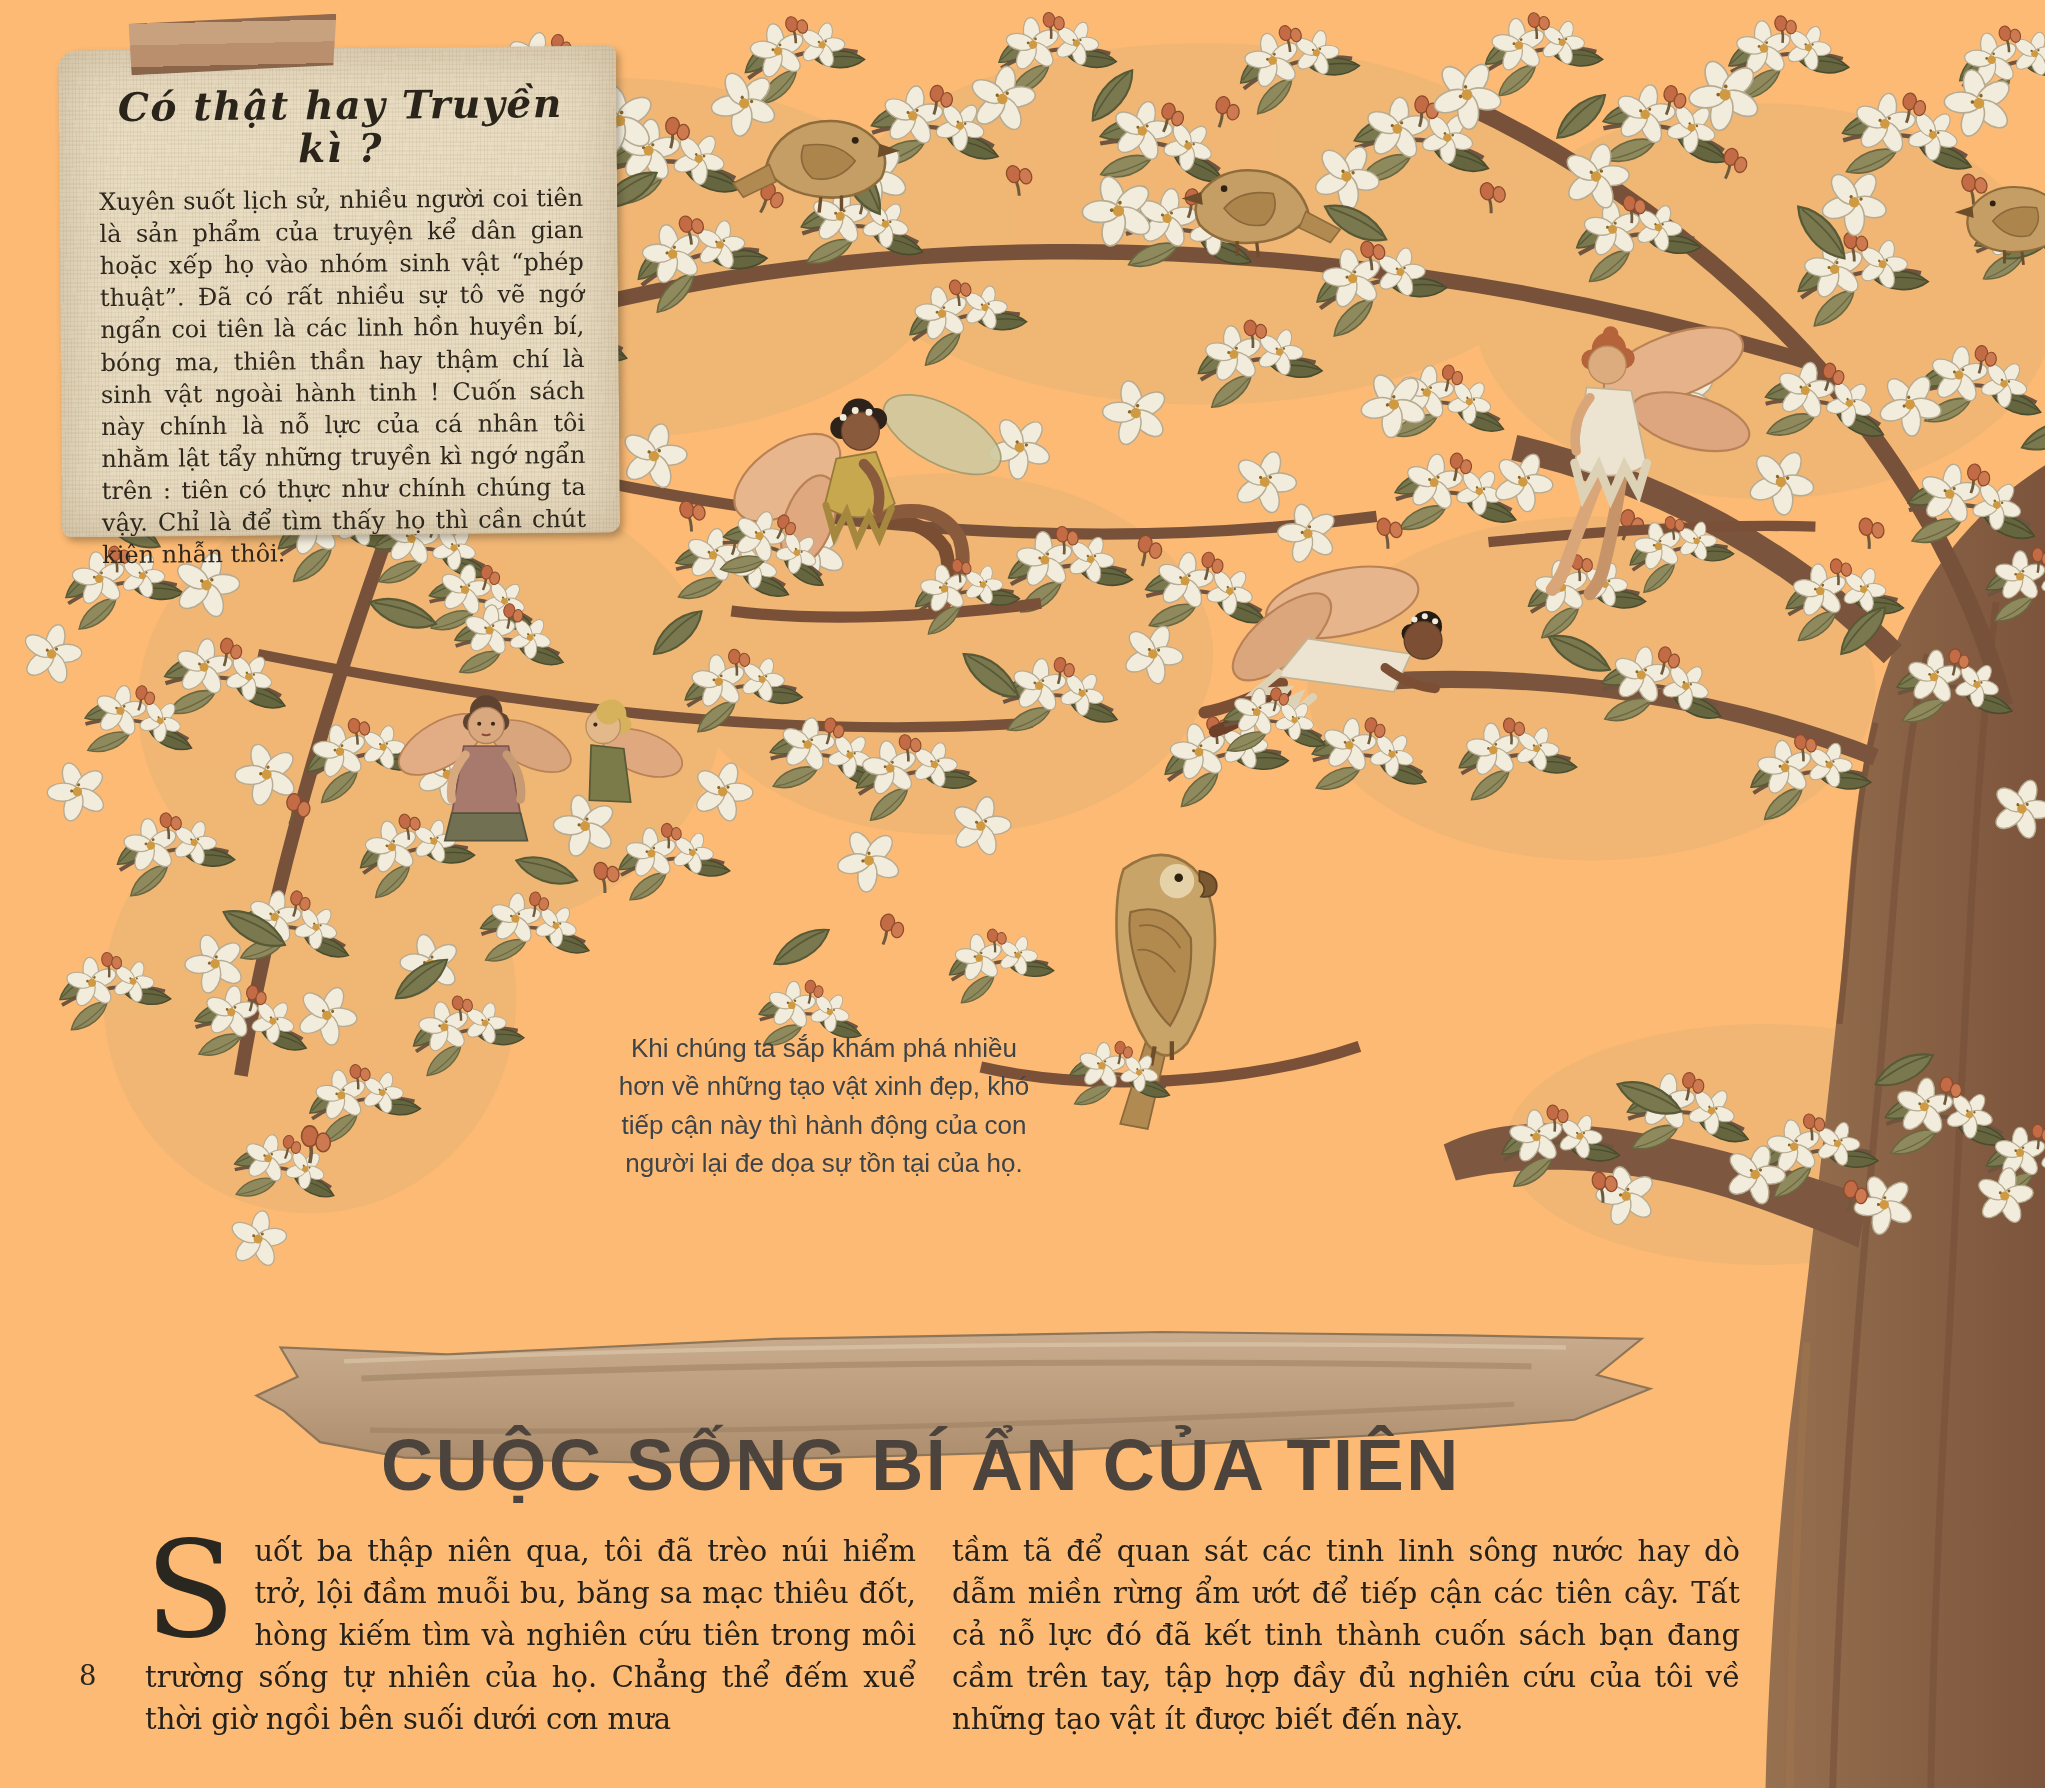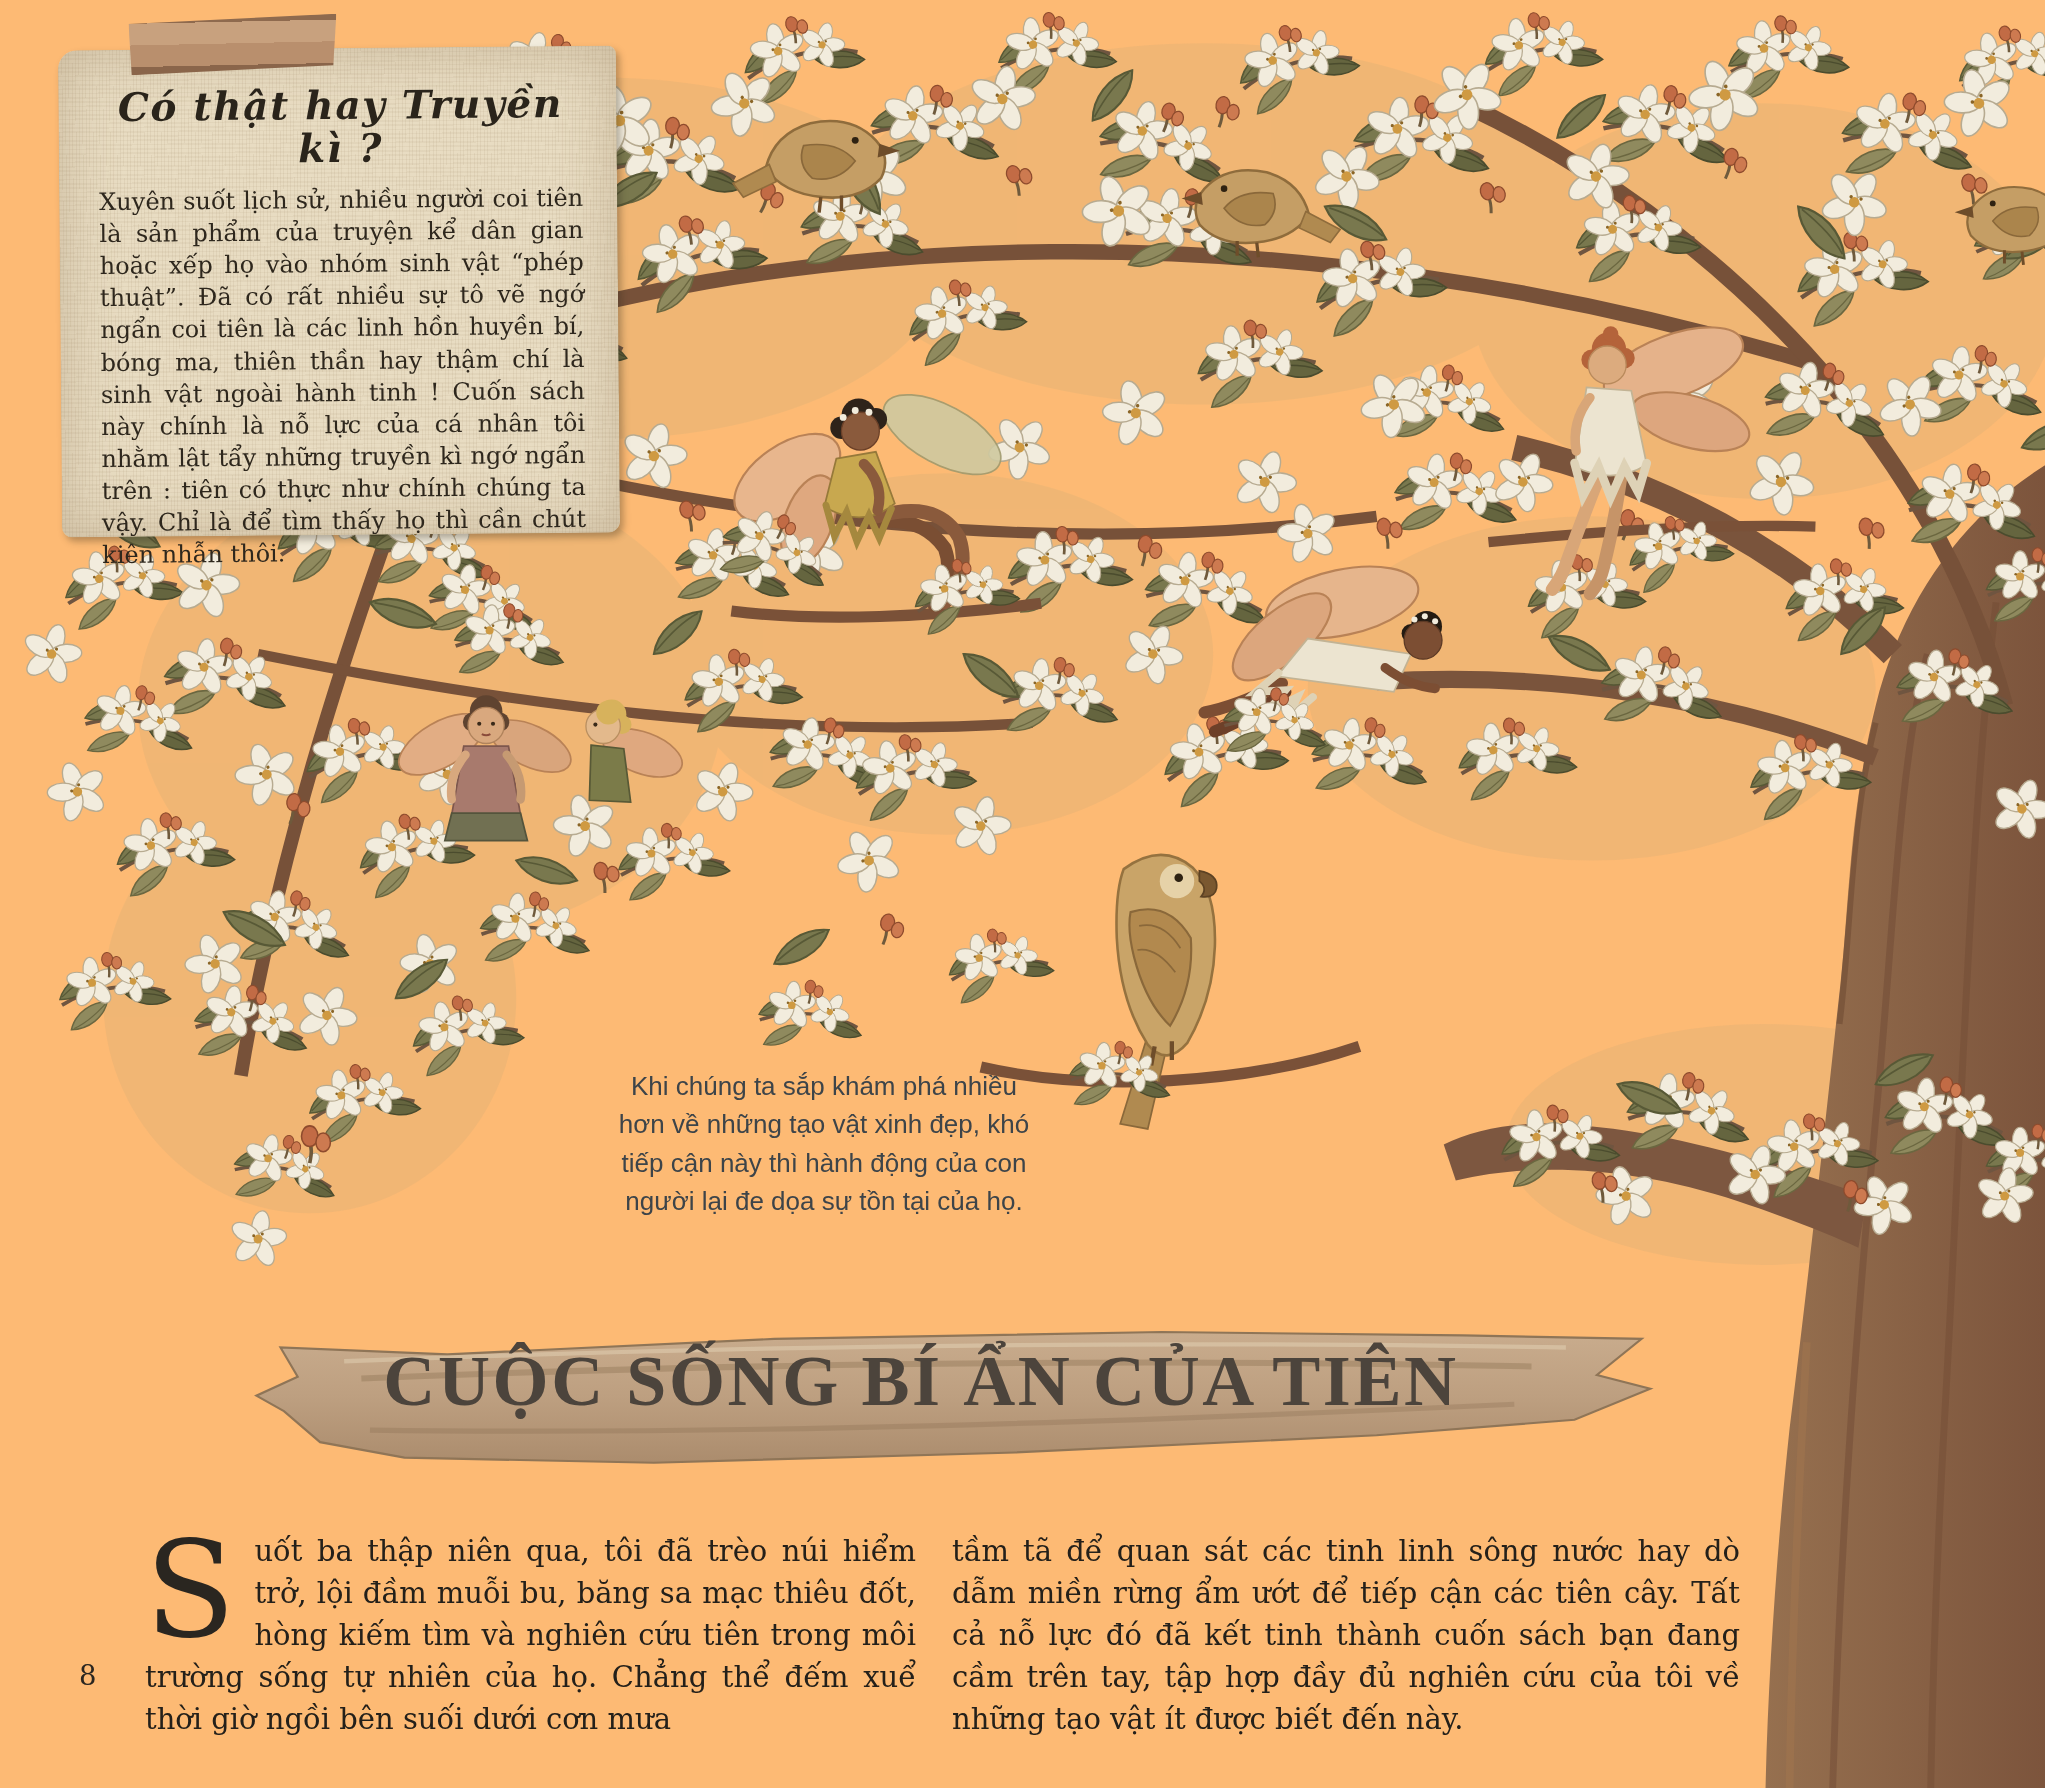--- a/index.html
+++ b/index.html
@@ -20,28 +20,28 @@
   .note h2{margin:5.2px 0 13.8px;text-align:center;font-size:39px;line-height:1.1;
         font-style:italic;font-weight:700;letter-spacing:1.7px;color:#2a241b;}
   .note p{margin:0;font-size:24px;line-height:1.34;text-align:justify;color:#2e271d;}
   .tape{position:absolute;left:129px;top:15.5px;width:208px;height:57px;z-index:5;
         transform:rotate(-1.2deg);
         background:linear-gradient(180deg,#8f6a4e 0 10%, #c8a17e 10% 48%, #b98f6d 48% 86%, #8a654a 86%);
         clip-path:polygon(0 10%,100% 0,98% 90%,1% 100%);
         box-shadow:0 3.4px 5.2px rgba(0,0,0,.25);}
 
   
-  .caption{position:absolute;left:613px;top:1067px;width:422px;z-index:4;
+  .caption{position:absolute;left:613px;top:1029px;width:422px;z-index:4;
         font-family:"Liberation Sans",sans-serif;font-size:26px;line-height:1.48;
         text-align:center;color:#3d4449;}
 
   
-  .banner-title{position:absolute;left:293px;top:1292px;width:1256px;z-index:4;
+  .banner-title{position:absolute;left:293px;top:1376px;width:1256px;z-index:4;
         text-align:center;font-size:72px;letter-spacing:2.6px;color:#4c443c;
-        font-family:Liberation Serif, serif;}
+        font-family:Liberation Sans, sans-serif;}
 
   
   .col{position:absolute;top:1501px;font-size:29px;line-height:1.45;
         text-align:justify;color:#24201a;z-index:4;}
   .col.left{left:145px;width:771px;}
   .col.right{left:952px;width:788px;}
   .dropcap{float:left;font-size:132px;line-height:.78;padding:8.6px 19px 0 0;color:#2a2620;}
 
   .pageno{position:absolute;left:79px;top:1659px;font-size:27.5px;color:#2a2620;z-index:4;}
 </style>

